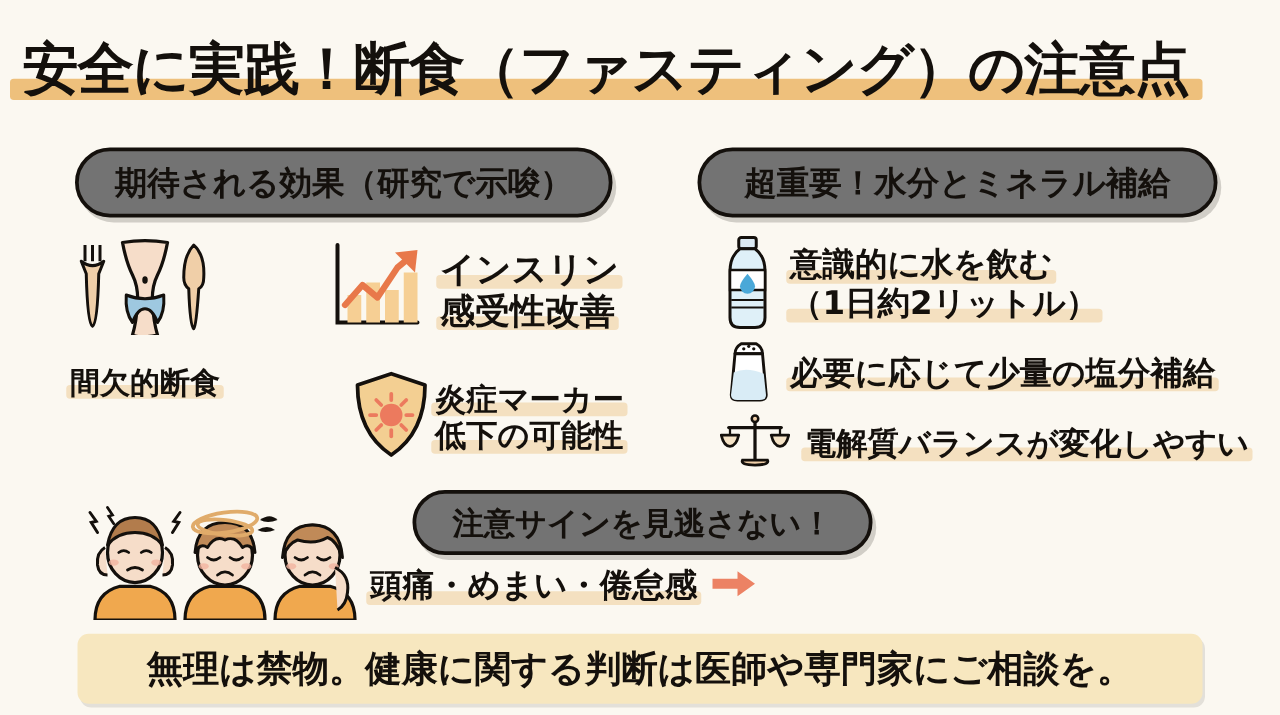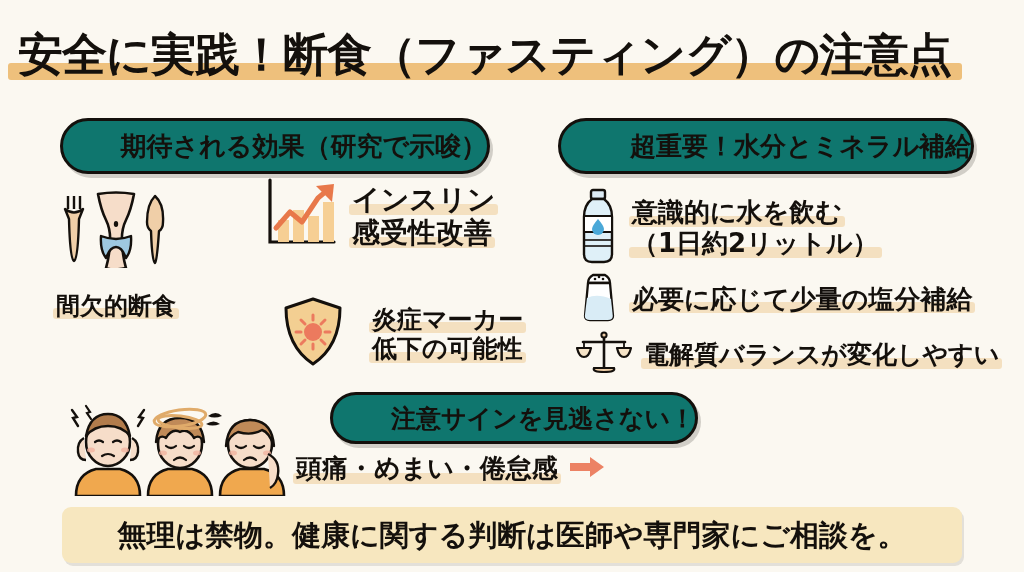--- a/index.html
+++ b/index.html
@@ -22,22 +22,22 @@
     color:#14100c;white-space:nowrap;line-height:1;padding:0 6px;
   }
   .title .band{
     position:absolute;left:-4px;right:-4px;bottom:-3px;height:17px;
     background:#eec07c;border-radius:3px;z-index:0;
   }
   .title .tx{position:relative;z-index:1;}
 
   
   .pill{
-    position:absolute;display:flex;align-items:center;justify-content:flex-end;
-    background:#0f766e;border:3px solid #14100c;border-radius:30px;
+    position:absolute;display:flex;align-items:center;justify-content:center;
+    background:#737373;border:3px solid #14100c;border-radius:30px;
     box-shadow:3px 4px 0 rgba(20,16,12,.18);
     font-weight:800;color:#14100c;white-space:nowrap;
   }
   #pill-left{left:60px;top:118px;width:424px;height:50px;font-size:26px;}
   #pill-right{left:558px;top:118px;width:410px;height:50px;font-size:26px;}
   #pill-warn{left:330px;top:392px;width:362px;height:46px;font-size:25px;}
 
   
   .hl{
     position:relative;display:inline-block;white-space:nowrap;
@@ -48,26 +48,26 @@
   }
   .hl>.tx{position:relative;z-index:1;}
 
   .item{position:absolute;display:flex;align-items:center;}
   .ico{flex:0 0 auto;display:block;}
   .lbl{font-weight:800;color:#14100c;line-height:1.18;}
 
   
   #item-if{left:54px;top:190px;flex-direction:column;align-items:center;}
   #item-if .lbl{font-size:24px;margin-top:20px;}
-  #item-insulin{left:262px;top:176px;}
+  #item-insulin{left:262px;top:192px;}
   #item-insulin .lbl{font-size:28px;margin-left:12px;}
   #item-cal{left:44px;top:304px;}
   #item-cal .lbl{font-size:26px;margin-left:8px;}
   #item-inflam{left:282px;top:296px;}
-  #item-inflam .lbl{font-size:25px;margin-left:28px;}
+  #item-inflam .lbl{font-size:25px;margin-left:4px;}
 
   
   #item-water{left:578px;top:188px;}
   #item-water .lbl{font-size:26px;margin-left:14px;}
   #item-salt{left:580px;top:272px;}
   #item-salt .lbl{font-size:26px;margin-left:14px;}
   #item-elec{left:576px;top:330px;}
   #item-elec .lbl{font-size:25px;margin-left:12px;}
 
   

